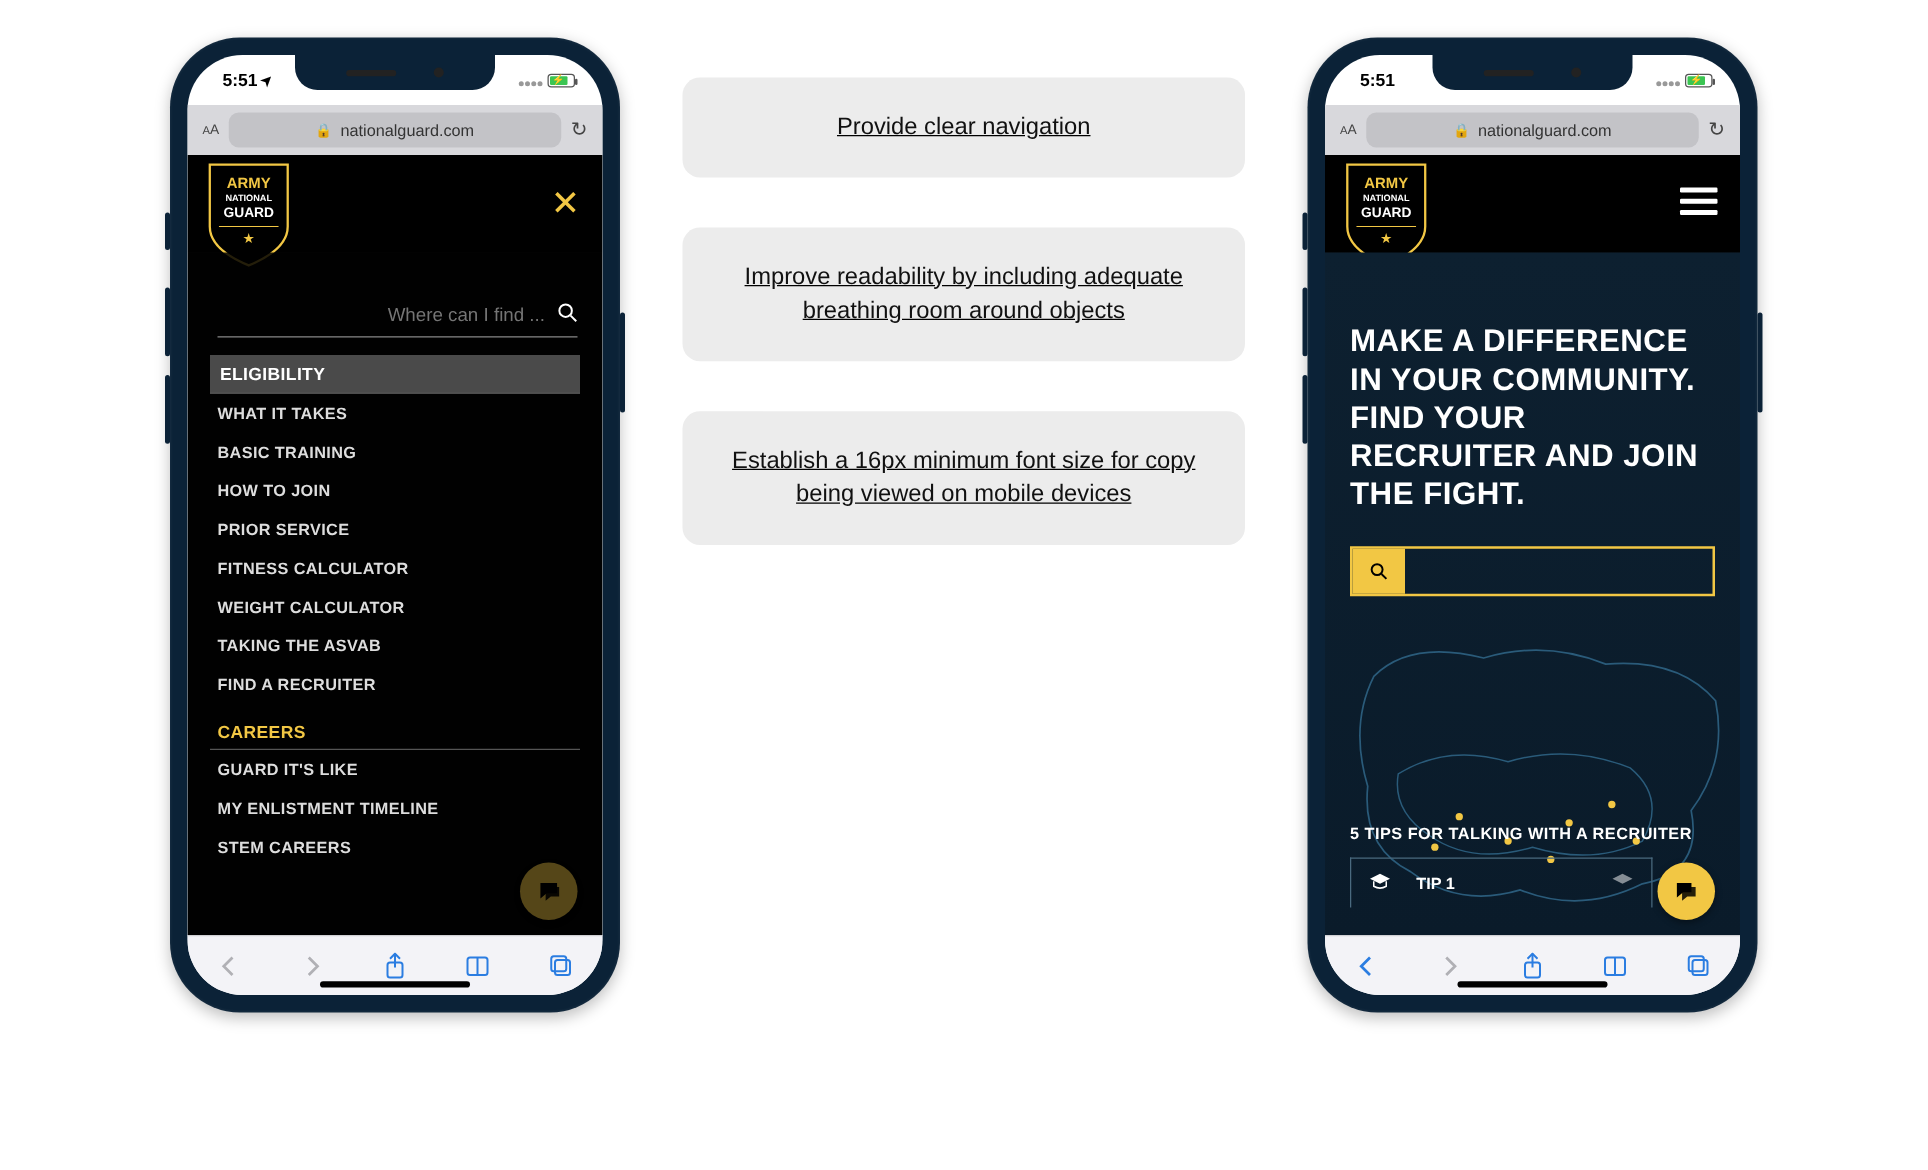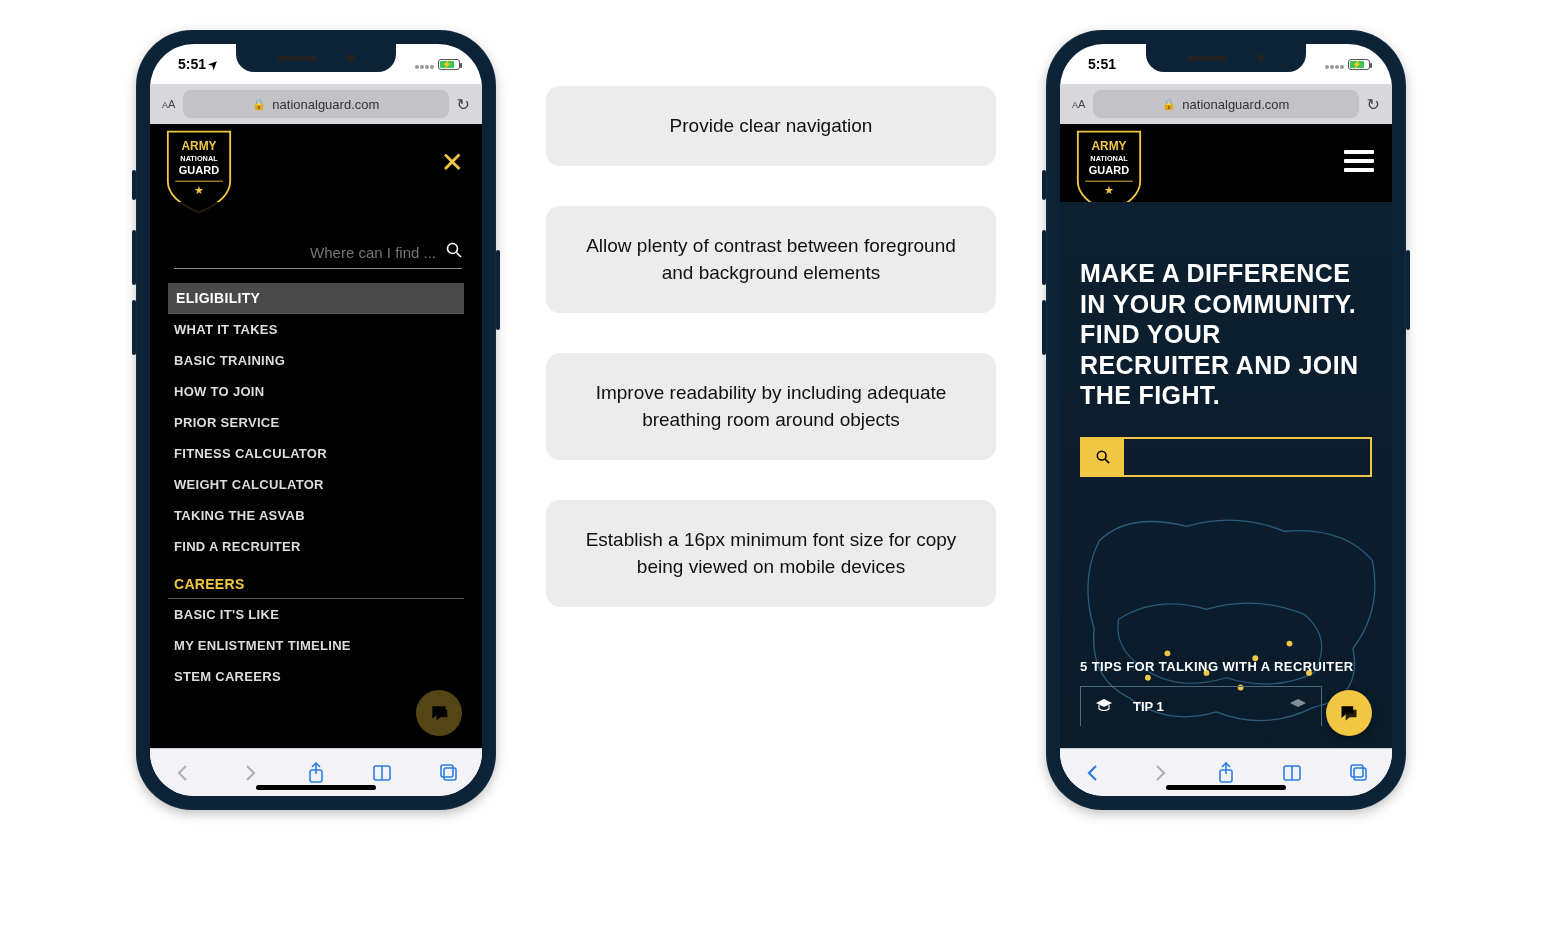--- a/index.html
+++ b/index.html
@@ -317,21 +317,22 @@
     font-weight: 700;
     font-size: 13px;
   }
 
   
   .callouts {
     display: flex;
     flex-direction: column;
     gap: 40px;
     width: 450px;
-    margin-top: 56px;
+    margin-top: 32px;
+    text-decoration: underline;
   }
   .callout {
     background: #ececec;
     border-radius: 14px;
     padding: 26px 34px;
     font-size: 19px;
     line-height: 1.45;
     color: #111;
     text-align: center;
   }
@@ -412,21 +413,21 @@
             <div class="menu-item">WHAT IT TAKES</div>
             <div class="menu-item">BASIC TRAINING</div>
             <div class="menu-item">HOW TO JOIN</div>
             <div class="menu-item">PRIOR SERVICE</div>
             <div class="menu-item">FITNESS CALCULATOR</div>
             <div class="menu-item">WEIGHT CALCULATOR</div>
             <div class="menu-item">TAKING THE ASVAB</div>
             <div class="menu-item">FIND A RECRUITER</div>
 
             <div class="menu-heading">CAREERS</div>
-            <div class="menu-item">BASIC IT'S LIKE</div>
+            <div class="menu-item">GUARD IT'S LIKE</div>
             <div class="menu-item">MY ENLISTMENT TIMELINE</div>
             <div class="menu-item">STEM CAREERS</div>
 
             <div class="chat-bubble dim">
               <svg width="20" height="20" viewBox="0 0 24 24">
                   <path d="M4 4h16v10H10l-6 5V4z" fill="#000"></path>
                   <path d="M8 8h14v9H14l-5 4V8z" fill="#000" opacity="0.9"></path>
                 </svg>
             </div>
           </div>
@@ -463,21 +464,20 @@
               <rect x="2" y="2" width="12" height="12" rx="2" fill="none" stroke="#2b7de1" stroke-width="1.6"></rect>
             </svg>
           </span>
       </div>
       <div class="home-indicator"></div>
     </div>
   </div>
 
   <div class="callouts">
     <div class="callout">Provide clear navigation</div>
-    <div class="callout">Allow plenty of contrast between foreground and background elements</div>
     <div class="callout">Improve readability by including adequate breathing room around objects</div>
     <div class="callout">Establish a 16px minimum font size for copy being viewed on mobile devices</div>
   </div>
 
   <div class="phone">
     <div class="phone-side-btn btn-left-1"></div>
     <div class="phone-side-btn btn-left-2"></div>
     <div class="phone-side-btn btn-left-3"></div>
     <div class="phone-side-btn btn-right"></div>
     <div class="screen">

